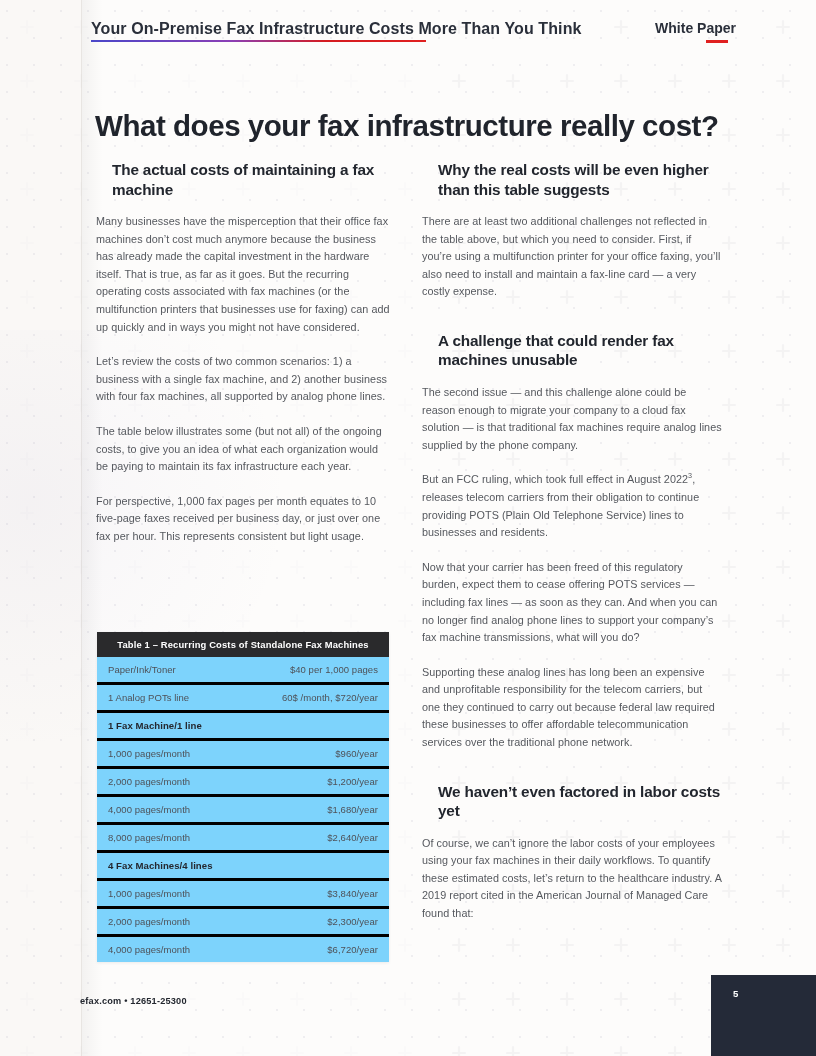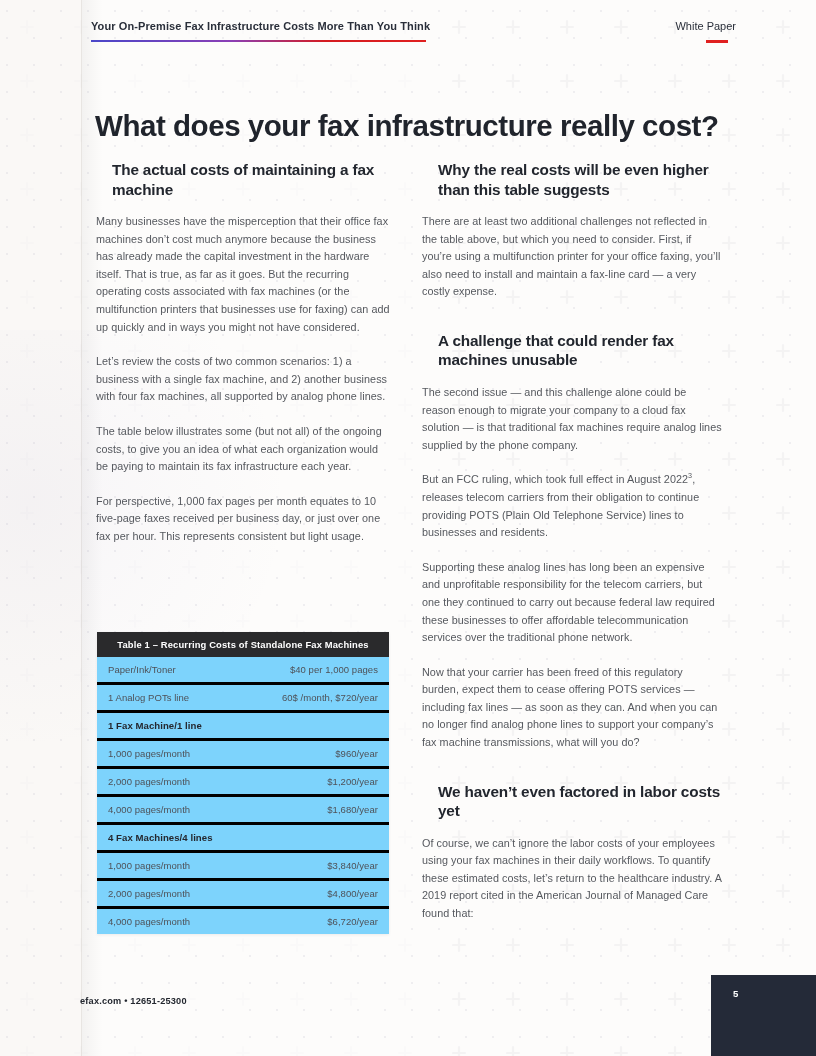--- a/index.html
+++ b/index.html
@@ -68,37 +68,37 @@
   
   #runhead {
     position: absolute;
     left: 91px; top: 20px;
     width: 645px;
     height: 24px;
   }
   .runhead-left {
     position: absolute;
     left: 0; top: 0;
-    font-size: 11px;
+    font-size: 16px;
     font-weight: 700;
     letter-spacing: .1px;
     color: #2a2f3a;
     white-space: nowrap;
   }
   .runhead-rule {
     position: absolute;
     left: 0; top: 20px;
     width: 335px; height: 2.4px;
     background: linear-gradient(to right, #4a47c9 0%, #8b3fb5 42%, #d51b20 70%, #e02020 100%);
   }
   .runhead-right {
     position: absolute;
     right: 0; top: 0;
-    font-size: 11px;
-    font-weight: 400;
+    font-size: 14px;
+    font-weight: 700;
     color: #2a2f3a;
     white-space: nowrap;
   }
   .runhead-right-rule {
     position: absolute;
     right: 8px; top: 20px;
     width: 22px; height: 2.6px;
     background: #e02020;
   }
 
@@ -269,51 +269,55 @@
             <td class="val">$960/year</td>
           </tr>
           <tr>
             <td>2,000 pages/month</td>
             <td class="val">$1,200/year</td>
           </tr>
           <tr>
             <td>4,000 pages/month</td>
             <td class="val">$1,680/year</td>
           </tr>
+          <tr>
+            <td>8,000 pages/month</td>
+            <td class="val">$2,640/year</td>
+          </tr>
           <tr class="group">
             <td>4 Fax Machines/4 lines</td>
             <td class="val"></td>
           </tr>
           <tr>
             <td>1,000 pages/month</td>
             <td class="val">$3,840/year</td>
           </tr>
           <tr>
             <td>2,000 pages/month</td>
-            <td class="val">$4,800/year</td>
+            <td class="val">$2,300/year</td>
           </tr>
           <tr>
             <td>4,000 pages/month</td>
             <td class="val">$6,720/year</td>
           </tr>
         </tbody>
     </table>
   </div>
 
   <div class="col" id="col-right">
     <h2 class="sec">Why the real costs will be even higher than this table suggests</h2>
     <p class="body">There are at least two additional challenges not reflected in the table above, but which you need to consider. First, if you’re using a multifunction printer for your office faxing, you’ll also need to install and maintain a fax-line card — a very costly expense.</p>
 
     <h2 class="sec spaced">A challenge that could render fax machines unusable</h2>
     <p class="body">The second issue — and this challenge alone could be reason enough to migrate your company to a cloud fax solution — is that traditional fax machines require analog lines supplied by the phone company.</p>
 
     <p class="body"><span>But an FCC ruling, which took full effect in August 2022</span><sup>3</sup><span>, releases telecom carriers from their obligation to continue providing POTS (Plain Old Telephone Service) lines to businesses and residents.</span></p>
 
+    <p class="body">Now that your carrier has been freed of this regulatory burden, expect them to cease offering POTS services — including fax lines — as soon as they can. And when you can no longer find analog phone lines to support your company’s fax machine transmissions, what will you do?</p>
     <p class="body">Supporting these analog lines has long been an expensive and unprofitable responsibility for the telecom carriers, but one they continued to carry out because federal law required these businesses to offer affordable telecommunication services over the traditional phone network.</p>
-    <p class="body">Now that your carrier has been freed of this regulatory burden, expect them to cease offering POTS services — including fax lines — as soon as they can. And when you can no longer find analog phone lines to support your company’s fax machine transmissions, what will you do?</p>
 
     <h2 class="sec spaced">We haven’t even factored in labor costs yet</h2>
     <p class="body">Of course, we can’t ignore the labor costs of your employees using your fax machines in their daily workflows. To quantify these estimated costs, let’s return to the healthcare industry. A 2019 report cited in the American Journal of Managed Care found that:</p>
   </div>
 
   <div id="footer-text">efax.com • 12651-25300</div>
 
   <div id="page-number-block">
     <span class="num">5</span>
   </div>

